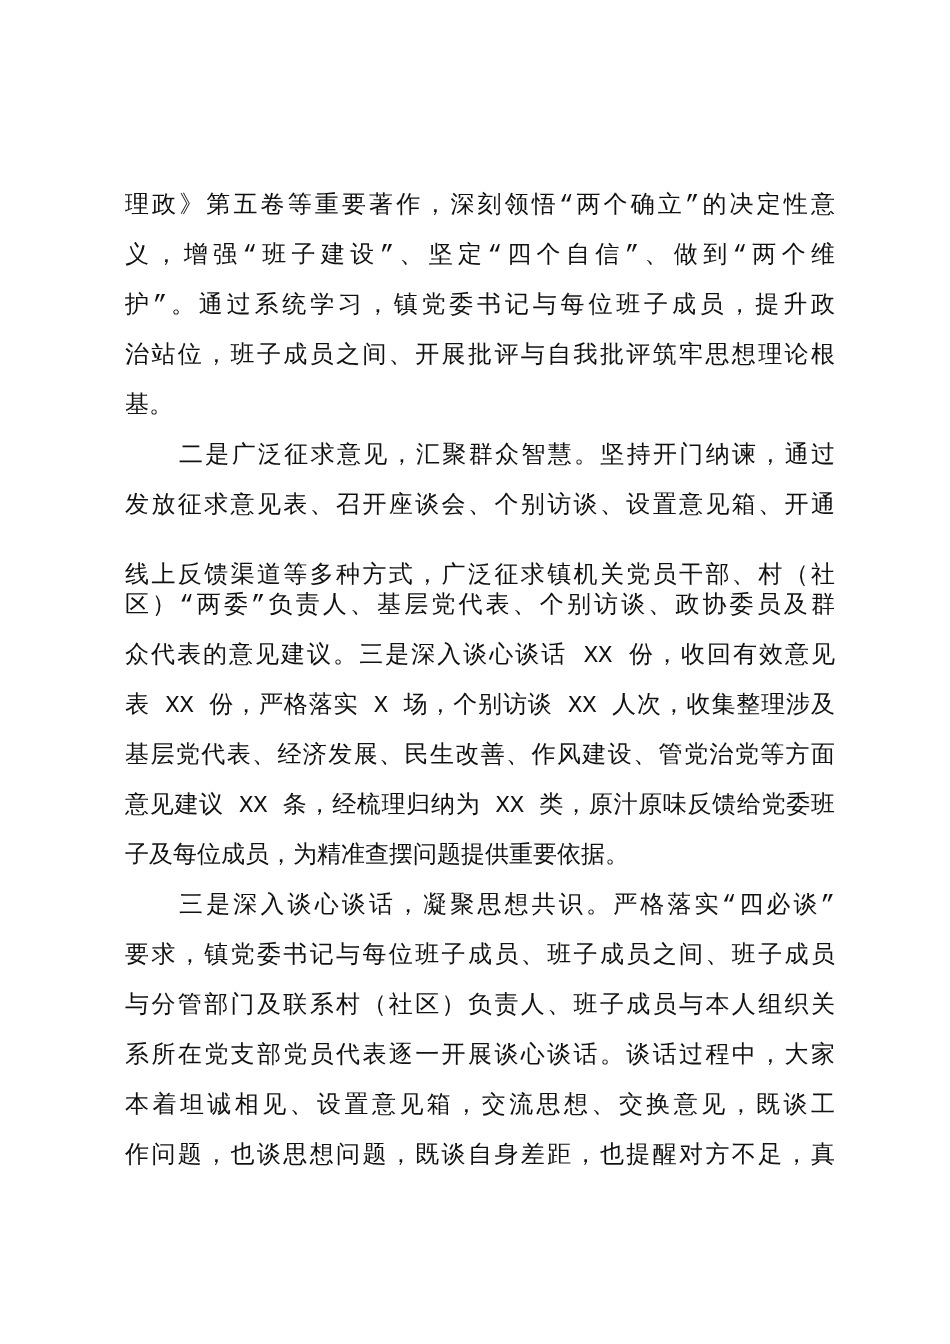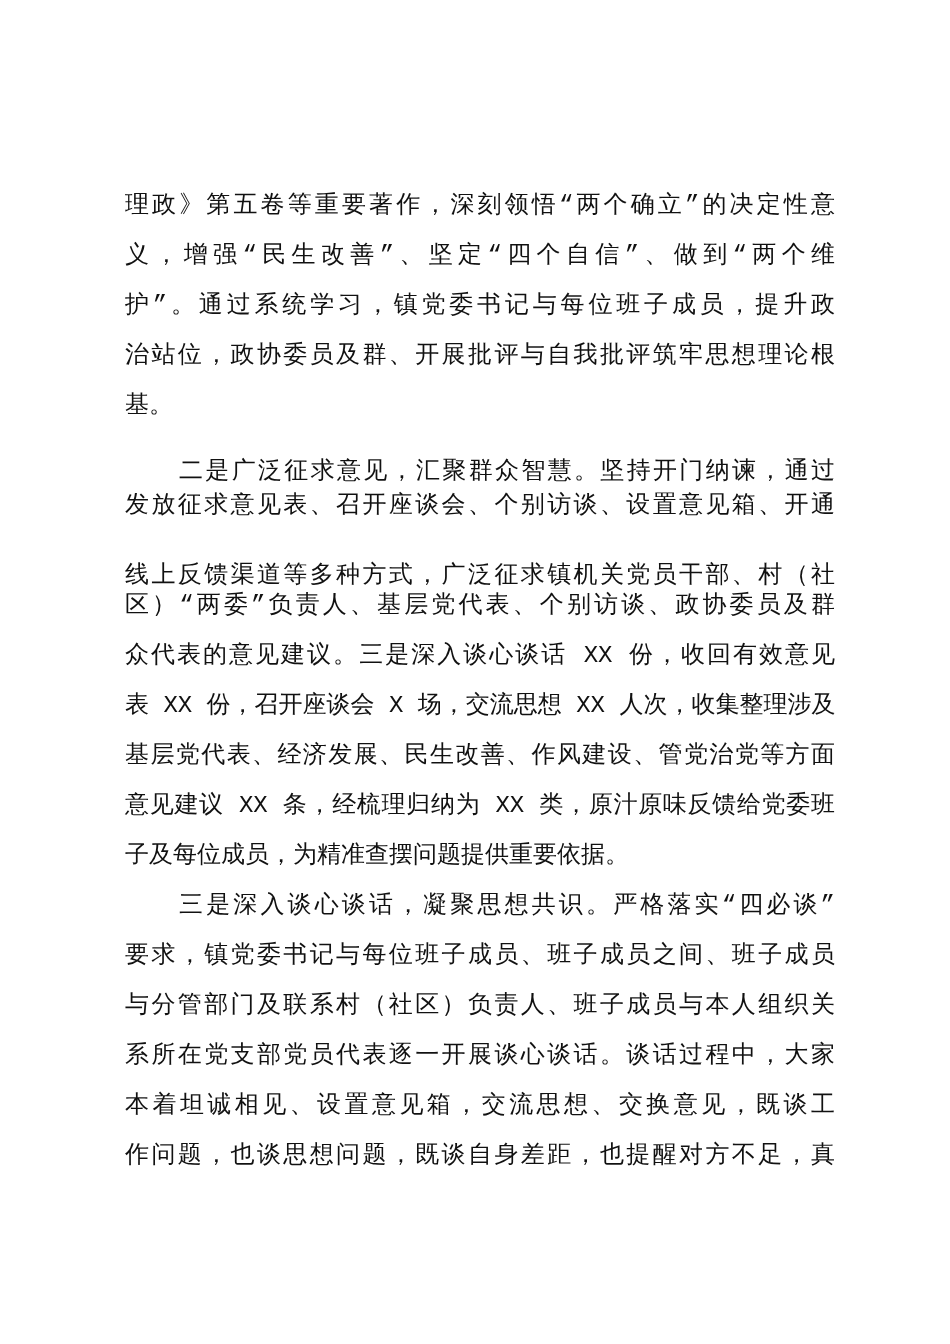--- a/index.html
+++ b/index.html
@@ -21,33 +21,33 @@
   .line.last { text-align-last: left; }
   .line.indent { left: 179px; width: 656px; }
 </style>
 </head>
 <body>
 
 <div class="page">
 
   <div>
     <div class="line" style="top:186px">理政》第五卷等重要著作，深刻领悟“两个确立”的决定性意</div>
-    <div class="line" style="top:236px">义，增强“民生改善”、坚定“四个自信”、做到“两个维</div>
+    <div class="line" style="top:236px">义，增强“班子建设”、坚定“四个自信”、做到“两个维</div>
     <div class="line" style="top:286px">护”。通过系统学习，镇党委书记与每位班子成员，提升政</div>
-    <div class="line" style="top:336px">治站位，政协委员及群、开展批评与自我批评筑牢思想理论根</div>
+    <div class="line" style="top:336px">治站位，班子成员之间、开展批评与自我批评筑牢思想理论根</div>
     <div class="line last" style="top:386px">基。</div>
   </div>
 
   <div>
-    <div class="line indent" style="top:452px">二是广泛征求意见，汇聚群众智慧。坚持开门纳谏，通过</div>
+    <div class="line indent" style="top:436px">二是广泛征求意见，汇聚群众智慧。坚持开门纳谏，通过</div>
     <div class="line" style="top:486px">发放征求意见表、召开座谈会、个别访谈、设置意见箱、开通</div>
     <div class="line" style="top:556px">线上反馈渠道等多种方式，广泛征求镇机关党员干部、村（社</div>
     <div class="line" style="top:586px">区）“两委”负责人、基层党代表、个别访谈、政协委员及群</div>
     <div class="line" style="top:636px">众代表的意见建议。三是深入谈心谈话 XX 份，收回有效意见</div>
-    <div class="line" style="top:686px">表 XX 份，召开座谈会 X 场，交流思想 XX 人次，收集整理涉及</div>
+    <div class="line" style="top:686px">表 XX 份，严格落实 X 场，个别访谈 XX 人次，收集整理涉及</div>
     <div class="line" style="top:736px">基层党代表、经济发展、民生改善、作风建设、管党治党等方面</div>
     <div class="line" style="top:786px">意见建议 XX 条，经梳理归纳为 XX 类，原汁原味反馈给党委班</div>
     <div class="line last" style="top:836px">子及每位成员，为精准查摆问题提供重要依据。</div>
   </div>
 
   <div>
     <div class="line indent" style="top:886px">三是深入谈心谈话，凝聚思想共识。严格落实“四必谈”</div>
     <div class="line" style="top:936px">要求，镇党委书记与每位班子成员、班子成员之间、班子成员</div>
     <div class="line" style="top:986px">与分管部门及联系村（社区）负责人、班子成员与本人组织关</div>
     <div class="line" style="top:1036px">系所在党支部党员代表逐一开展谈心谈话。谈话过程中，大家</div>

